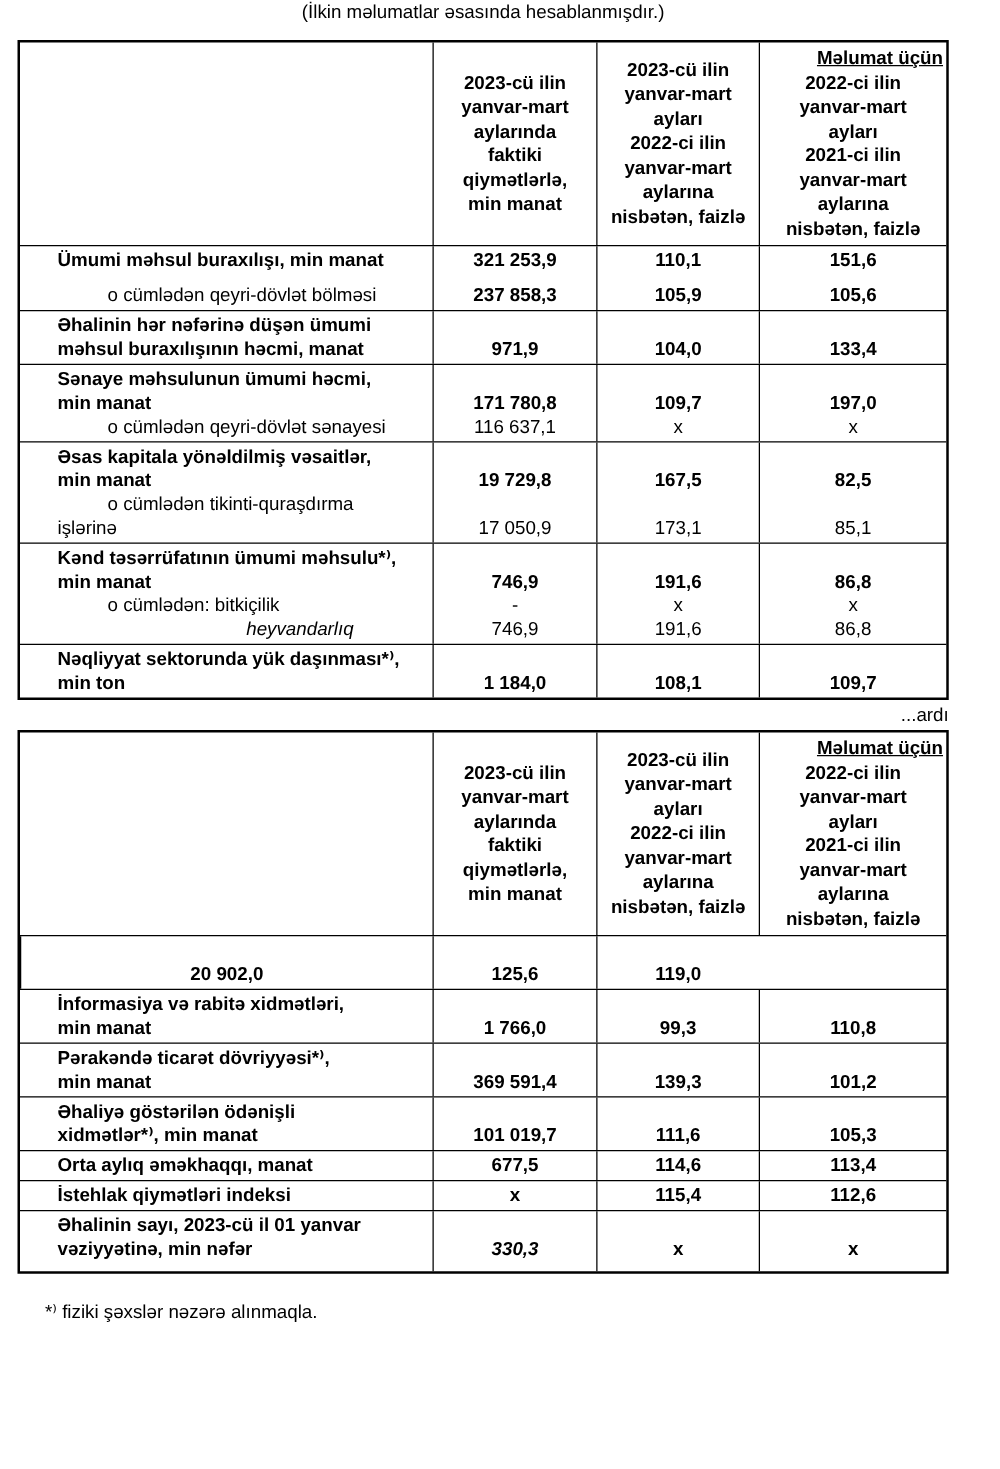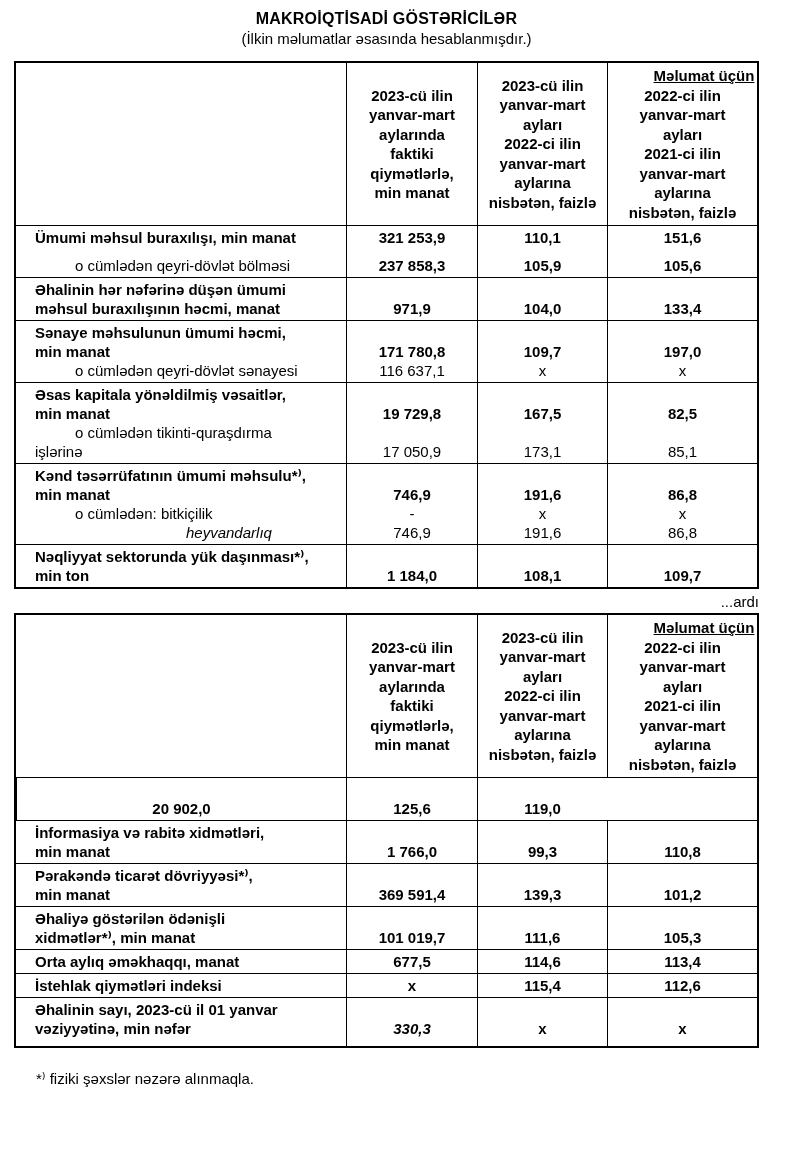--- a/index.html
+++ b/index.html
@@ -7,39 +7,38 @@
   .page{width:800px;height:1175px;background:#fff;overflow:hidden;position:relative;}
   .doc{width:745px;margin-left:14px;}
   .title{text-align:center;font-weight:bold;font-size:16px;padding-top:9px;line-height:20px;letter-spacing:0.2px;}
   .subtitle{text-align:center;font-size:15px;line-height:19px;}
   .tbl{border:2px solid #000;margin-top:13px;background:#fff;}
   .thead{display:grid;grid-template-columns:330px 131px 130px 150px;min-height:155px;}
   .hcell{border-left:1px solid #000;box-sizing:border-box;display:flex;flex-direction:column;justify-content:center;align-items:center;text-align:center;font-weight:bold;white-space:pre-line;line-height:19.5px;padding:3px 1px;}
   .hcell:first-child{border-left:none;}
   .u{text-decoration:underline;margin-left:43px;}
   .trow{display:grid;grid-template-columns:330px 131px 130px 150px;border-top:1px solid #000;}
-  .cell{box-sizing:border-box;padding:2px 2px 2px;}
+  .cell{box-sizing:border-box;padding:2px 13px 2px;}
   .cell.val{border-left:1px solid #000;}
   .ln{line-height:19px;min-height:19px;white-space:nowrap;}
   .lab .ln{padding-left:17px;}
   .lab .ln.i1{padding-left:57px;}
   .lab .ln.i2{padding-left:168px;font-style:italic;}
   .val .ln{text-align:center;padding-left:0;}
   .b{font-weight:bold;}
   .gap{margin-top:9px;}
   .ardi{text-align:right;line-height:19px;margin:3px 0 0 0;}
   .footnote{margin-top:21px;padding-left:22px;line-height:19px;}
 </style>
 </head>
 <body>
 
 <div class="page">
   <div class="doc">
 
-    <div class="title">MAKROİQTİSADİ GÖSTƏRİCİLƏR</div>
     <div class="subtitle">(İlkin məlumatlar əsasında hesablanmışdır.)</div>
 
     <div class="tbl">
       <div class="thead">
         <div class="hcell"></div>
         <div class="hcell">2023-cü ilin
 yanvar-mart
 aylarında
 faktiki
 qiymətlərlə,

